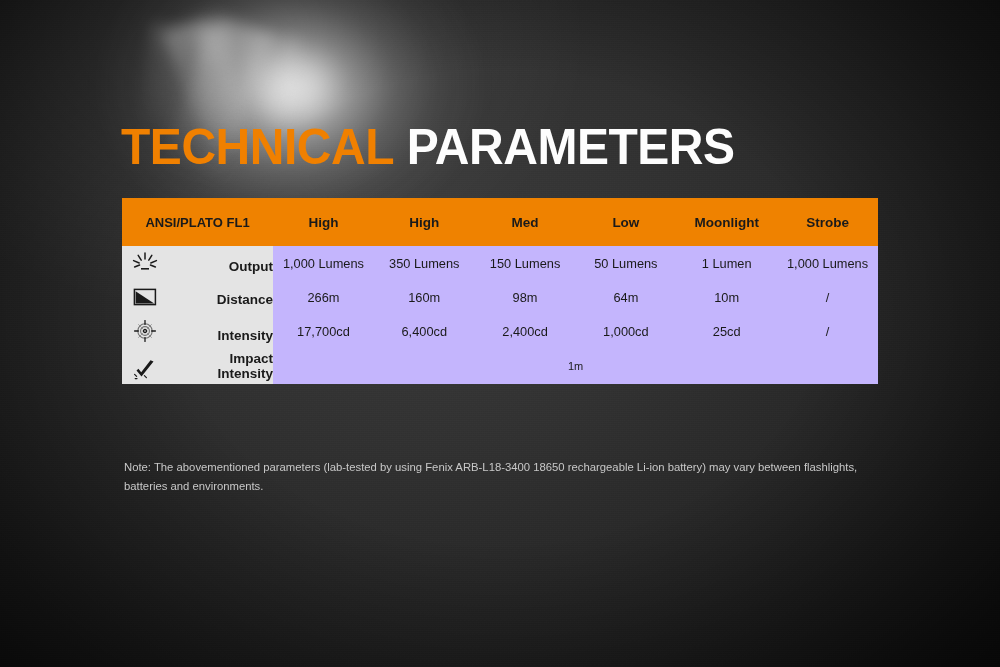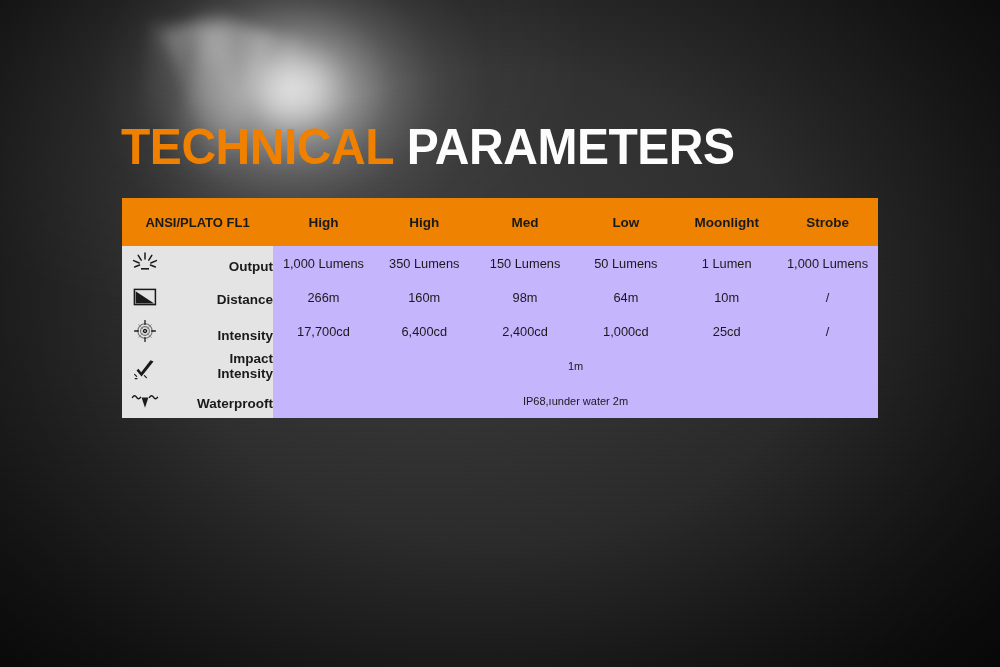--- a/index.html
+++ b/index.html
@@ -285,33 +285,19 @@
                   <line x1="3.2" y1="19.6" x2="5.0" y2="19.6"></line>
                 </g>
               </svg>
             </span>
             <span class="label-text"><span>Impact</span><br><span>Intensity</span></span>
           </div>
         </td>
         <td class="merged-cell" colspan="6">1m</td>
       </tr>
 
-      <tr class="row-water">
-        <td class="label-cell">
-          <div class="label-inner">
-            <span class="label-icon">
-              <svg width="28" height="20" viewBox="0 0 28 20" aria-hidden="true">
-                <path d="M10.6 6.4 L17.4 6.4 L14 16.8 Z" fill="#1a1a1a"></path>
-                <path d="M1.5 6.4 q2-3.2 4-0.2 t4 0.2" fill="none" stroke="#1a1a1a" stroke-width="1.5" stroke-linecap="round"></path>
-                <path d="M18.5 6.4 q2-3.2 4-0.2 t4 0.2" fill="none" stroke="#1a1a1a" stroke-width="1.5" stroke-linecap="round"></path>
-              </svg>
-            </span>
-            <span class="label-text">Waterprooft</span>
-          </div>
-        </td>
-        <td class="merged-cell" colspan="6">IP68,ıunder water 2m</td>
-      </tr>
 
     </tbody>
   </table>
 
+  <div id="table-note">Note: The abovementioned parameters (lab-tested by using Fenix ARB-L18-3400 18650 rechargeable Li-ion battery) may vary between flashlights, batteries and environments.</div>
 
 </div>
 
 </body></html>

